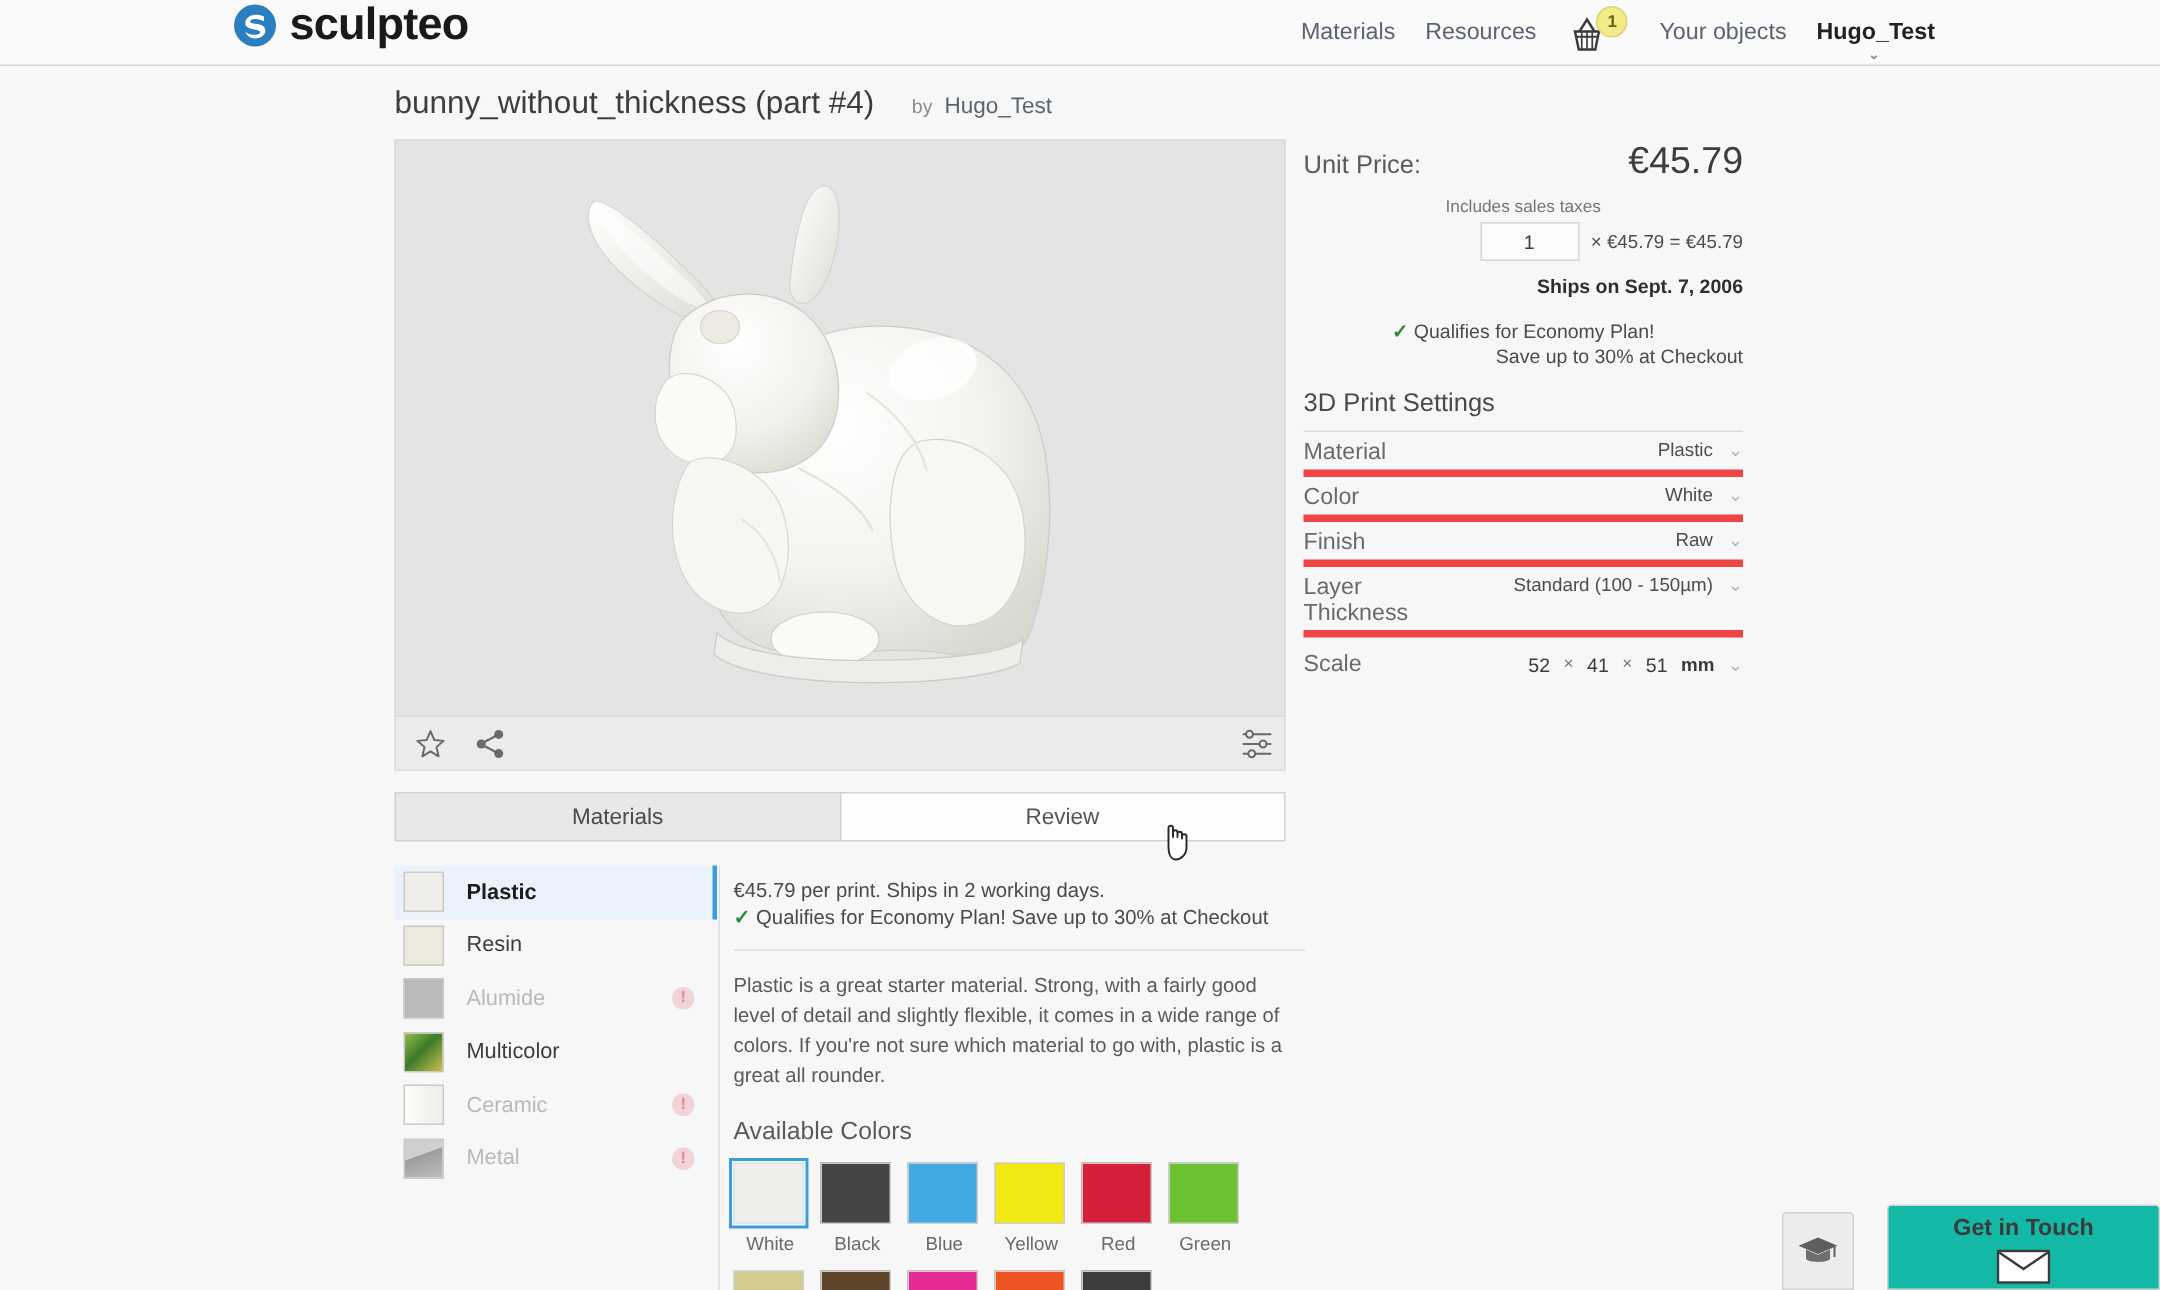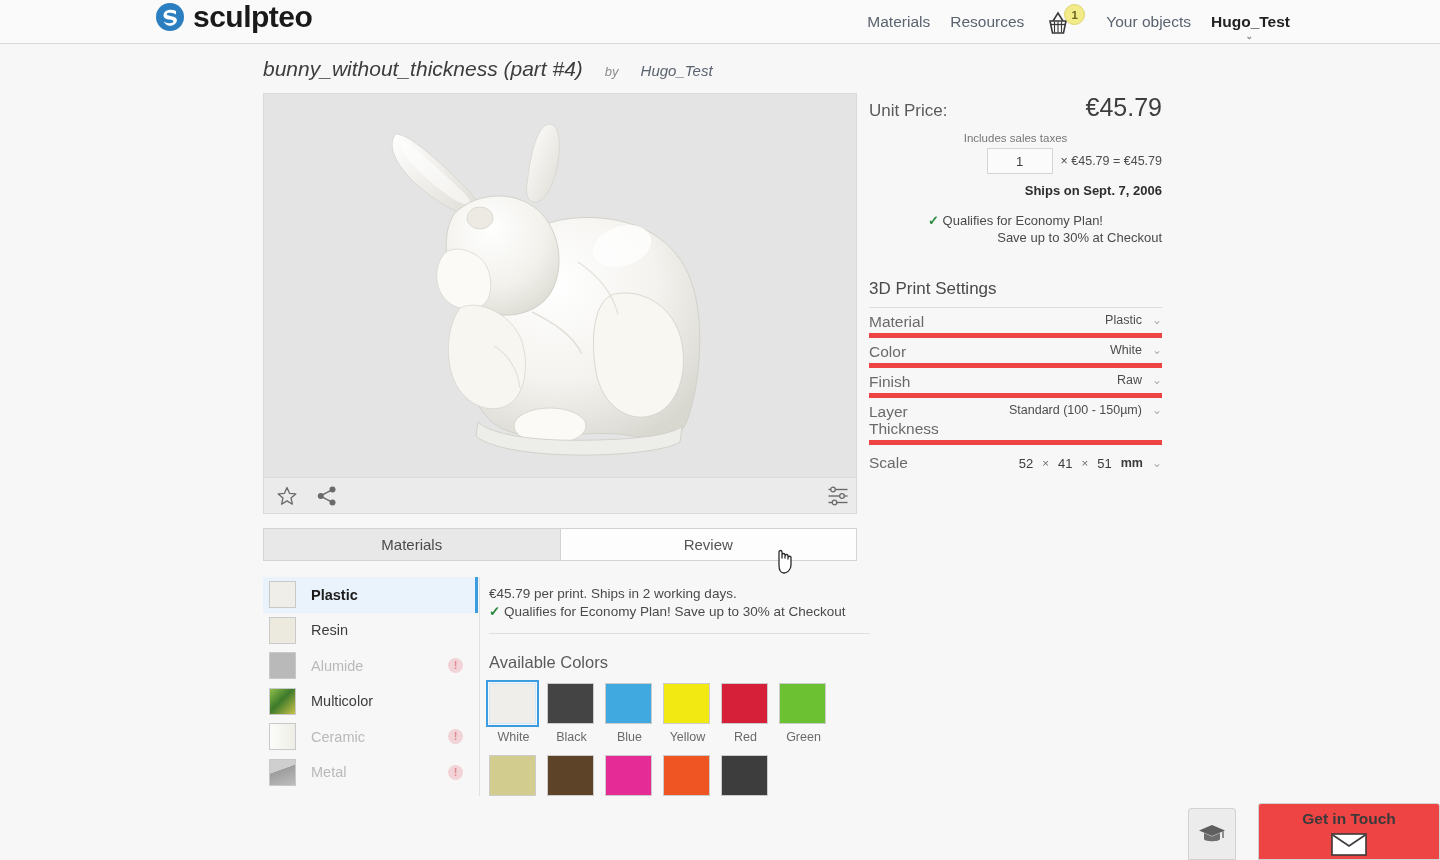--- a/index.html
+++ b/index.html
@@ -49,24 +49,24 @@
     position: relative; cursor: pointer;
   }
   #user-caret {
     position: absolute; left: 50%; margin-left: -5px; top: 18px;
     font-size: 9px; color: #8a8a8a;
   }
 
   
   #page-title-row {
     position: absolute; left: 263px; top: 57px;
-    display: flex; align-items: baseline; gap: 22px; font-style: italic;
+    display: flex; align-items: baseline; gap: 8px;
   }
   #page-title { font-size: 21px; color: #3d3d3d; font-weight: normal; }
-  #by-label { font-size: 13px; color: #8c8c8c; }
+  #by-label { font-size: 13px; color: #8c8c8c; margin-left: 17px; }
   #author-name { font-size: 15px; color: #5a6370; cursor: pointer; }
 
   
   #viewer {
     position: absolute; left: 263px; top: 93px;
     width: 594px; height: 385px;
     background: #e4e4e4;
     border: 1px solid #dadada;
     overflow: hidden;
   }
@@ -186,21 +186,21 @@
   #eco-line { text-align: center; font-size: 13px; color: #4a4a4a; margin-top: 15px; }
   #save-line { text-align: right; font-size: 13px; color: #4a4a4a; margin-top: 2px; }
   #checkout-btn {
     display: block; width: 293px; height: 40px; margin-top: 23px;
     background: #3b9ce0; border: none; border-radius: 2px;
     color: #fff; font-size: 15px; font-weight: bold;
     font-family: "Liberation Sans", sans-serif;
     cursor: pointer;
   }
   #settings-title {
-    font-size: 17px; color: #4a4a4a; margin-top: 34px;
+    font-size: 17px; color: #4a4a4a; margin-top: 14px;
     padding-bottom: 8px; border-bottom: 1px solid #dcdcdc;
   }
   .setting-row {
     display: flex; align-items: flex-start; justify-content: space-between;
     border-bottom: 5px solid #ef4444;
     min-height: 30px; padding-top: 5px;
     cursor: pointer;
   }
   .setting-label { font-size: 15.5px; color: #6a6a6a; line-height: 1.12; }
   .setting-right { display: flex; align-items: center; gap: 10px; }
@@ -216,21 +216,21 @@
     position: absolute; left: 1188px; top: 808px;
     width: 48px; height: 52px;
     background: #ececec; border: 1px solid #d2d2d2;
     border-radius: 3px 3px 0 0;
     display: flex; align-items: center; justify-content: center;
     cursor: pointer;
   }
   #contact-widget {
     position: absolute; left: 1258px; top: 803px;
     width: 182px; height: 57px;
-    background: #ef4444; border: 1px solid #d2d2d2;
+    background: #14b8a6; border: 1px solid #d2d2d2;
     border-radius: 3px 3px 0 0;
     cursor: pointer;
   }
   #contact-label {
     text-align: center; font-size: 15.5px; font-weight: bold;
     color: #3a3a3a; margin-top: 6px;
   }
   #contact-icon-wrap { display: flex; justify-content: center; margin-top: 4px; }
 
   
@@ -382,20 +382,21 @@
   </div>
 </div>
 
 <div id="mat-detail">
   <div id="mat-price-line">€45.79 per print. Ships in 2 working days.</div>
   <div id="mat-eco-line">
     <span class="tick">✓</span>
     <span>Qualifies for Economy Plan! Save up to 30% at Checkout</span>
   </div>
   <div id="mat-divider"></div>
+  <div id="mat-desc">Plastic is a great starter material. Strong, with a fairly good level of detail and slightly flexible, it comes in a wide range of colors. If you're not sure which material to go with, plastic is a great all rounder.</div>
   <div id="colors-title">Available Colors</div>
 
   <div id="color-grid">
     <div class="color-cell selected">
       <div class="color-chip" style="background:#efeeea"></div>
       <div class="color-label">White</div>
     </div>
     <div class="color-cell">
       <div class="color-chip" style="background:#444444"></div>
       <div class="color-label">Black</div>

